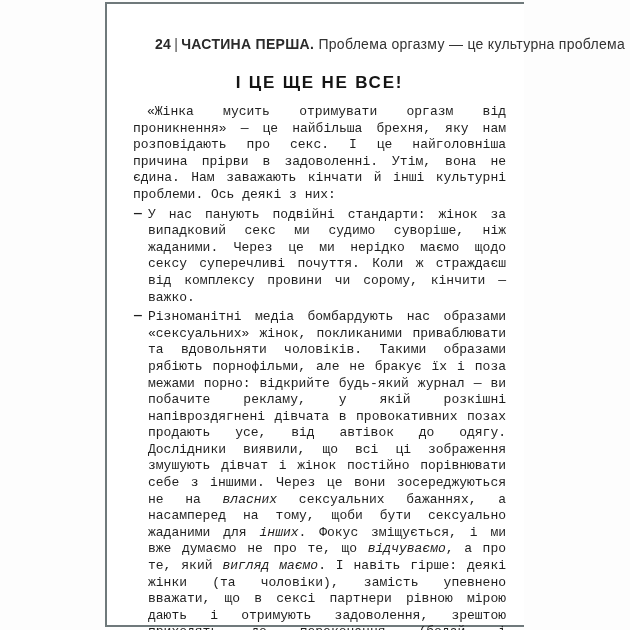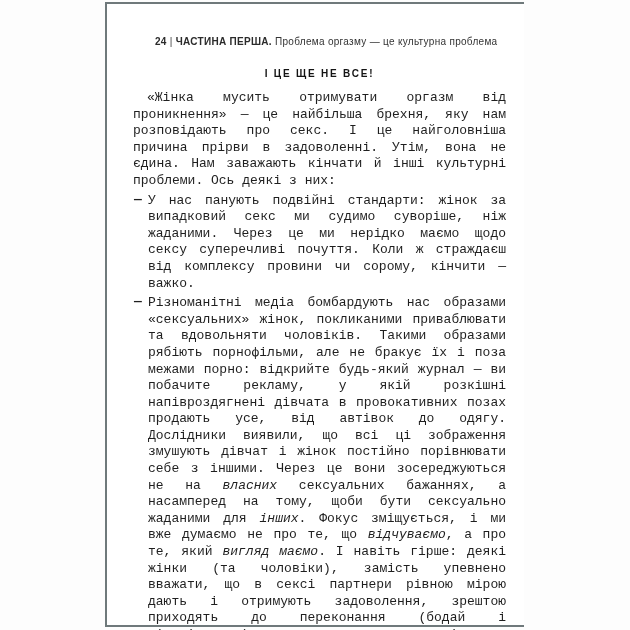--- a/index.html
+++ b/index.html
@@ -28,32 +28,32 @@
     border-bottom: 2px solid #6f797b;
   }
   .content {
     position: absolute;
     left: 26px;
     top: 0;
     width: 373px;
   }
   .running-head {
     margin: 32px 0 0 22px;
-    font-size: 10px;
+    font-size: 14px;
     letter-spacing: 0.3px;
     color: #2b2b2b;
     white-space: nowrap;
   }
   .rh-strong { font-weight: bold; }
   .rh-divider { font-weight: normal; padding: 0 3px; color: #444; }
   .rh-chapter { font-weight: normal; color: #333; }
   .chapter-title {
     margin: 21px 0 0 0;
     text-align: center;
-    font-size: 10px;
+    font-size: 17px;
     font-weight: bold;
     letter-spacing: 1.8px;
     color: #141414;
   }
   .body-text {
     margin-top: 11px;
     font-family: Liberation Mono, monospace;
     font-size: 13px;
     line-height: 16.6px;
     color: #1f1f1f;

